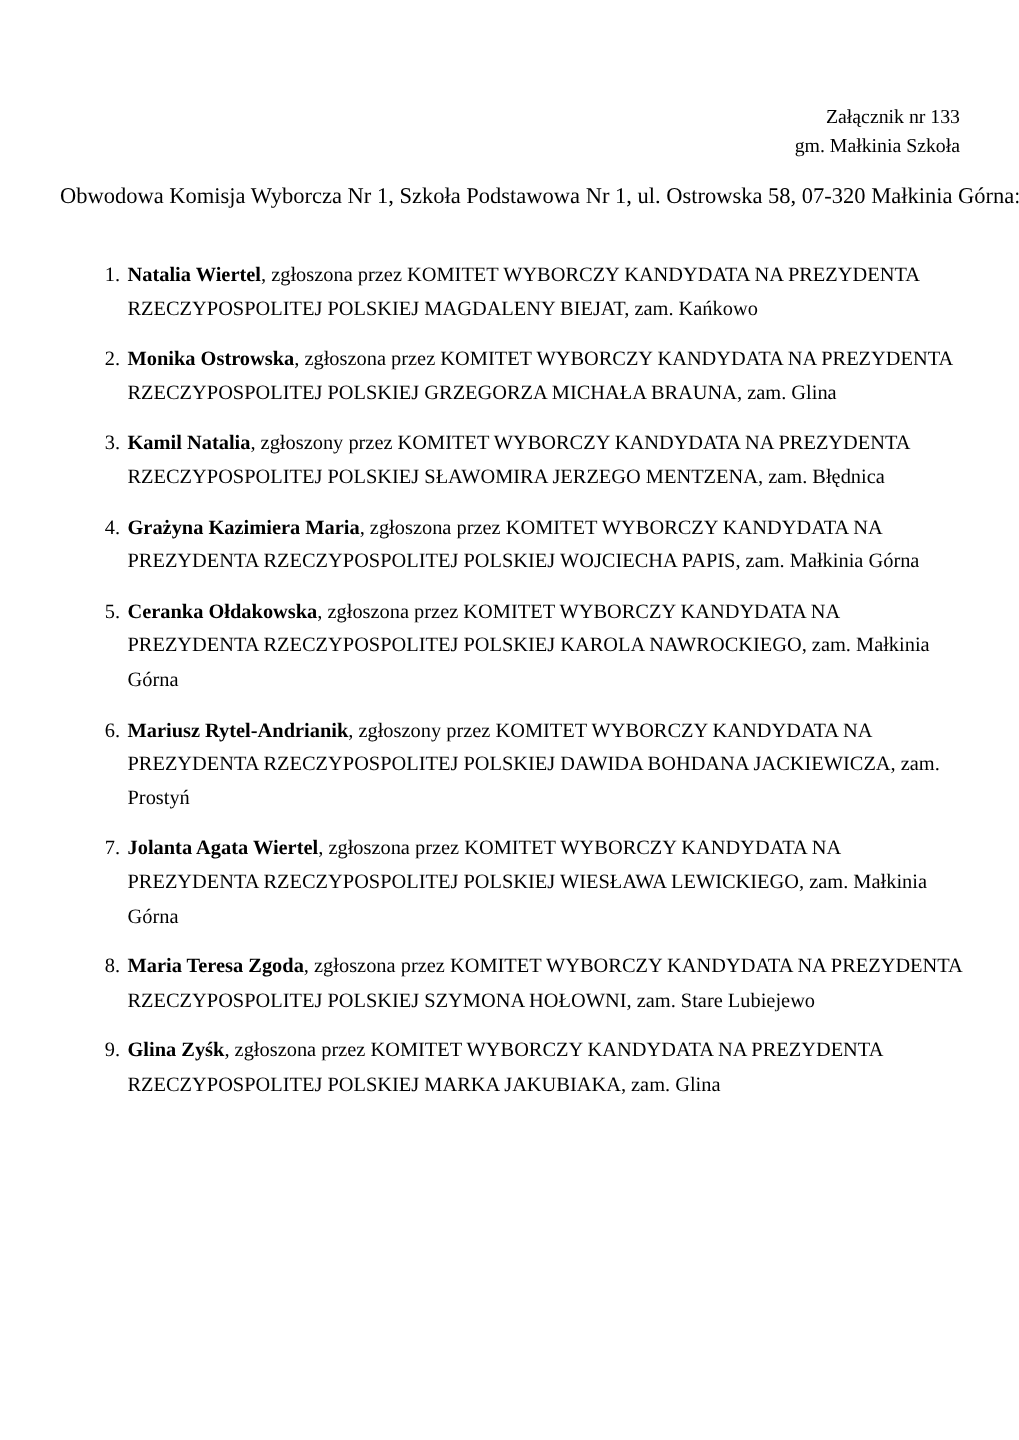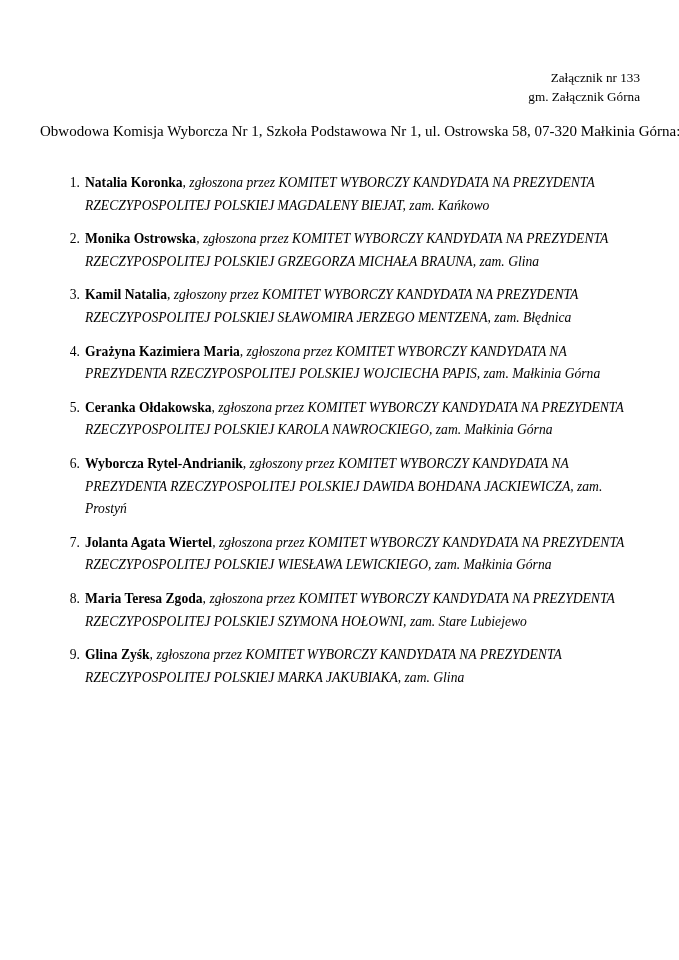--- a/index.html
+++ b/index.html
@@ -71,40 +71,39 @@
     top: 0;
     width: 20px;
     text-align: right;
     font-size: 13.6px;
   }
   .candidate-name {
     font-weight: bold;
   }
   .item-text {
     display: inline;
-    font-style: italic;
   }
 </style>
 </head>
 <body>
 
 <div class="page">
 
   <div class="doc-header">
     <div>Załącznik nr 133</div>
-    <div>gm. Załącznik Górna</div>
+    <div>gm. Małkinia Szkoła</div>
   </div>
 
   <div class="committee-line">Obwodowa Komisja Wyborcza Nr 1, Szkoła Podstawowa Nr 1, ul. Ostrowska 58, 07-320 Małkinia Górna:</div>
 
   <ol class="candidate-list">
-      <li class="candidate-item"><span class="item-number">1.</span><span class="candidate-name">Natalia Koronka</span><span class="item-text">, zgłoszona przez KOMITET WYBORCZY KANDYDATA NA PREZYDENTA RZECZYPOSPOLITEJ POLSKIEJ MAGDALENY BIEJAT, zam. Kańkowo</span></li>
+      <li class="candidate-item"><span class="item-number">1.</span><span class="candidate-name">Natalia Wiertel</span><span class="item-text">, zgłoszona przez KOMITET WYBORCZY KANDYDATA NA PREZYDENTA RZECZYPOSPOLITEJ POLSKIEJ MAGDALENY BIEJAT, zam. Kańkowo</span></li>
       <li class="candidate-item"><span class="item-number">2.</span><span class="candidate-name">Monika Ostrowska</span><span class="item-text">, zgłoszona przez KOMITET WYBORCZY KANDYDATA NA PREZYDENTA RZECZYPOSPOLITEJ POLSKIEJ GRZEGORZA MICHAŁA BRAUNA, zam. Glina</span></li>
       <li class="candidate-item"><span class="item-number">3.</span><span class="candidate-name">Kamil Natalia</span><span class="item-text">, zgłoszony przez KOMITET WYBORCZY KANDYDATA NA PREZYDENTA RZECZYPOSPOLITEJ POLSKIEJ SŁAWOMIRA JERZEGO MENTZENA, zam. Błędnica</span></li>
       <li class="candidate-item"><span class="item-number">4.</span><span class="candidate-name">Grażyna Kazimiera Maria</span><span class="item-text">, zgłoszona przez KOMITET WYBORCZY KANDYDATA NA PREZYDENTA RZECZYPOSPOLITEJ POLSKIEJ WOJCIECHA PAPIS, zam. Małkinia Górna</span></li>
       <li class="candidate-item"><span class="item-number">5.</span><span class="candidate-name">Ceranka Ołdakowska</span><span class="item-text">, zgłoszona przez KOMITET WYBORCZY KANDYDATA NA PREZYDENTA RZECZYPOSPOLITEJ POLSKIEJ KAROLA NAWROCKIEGO, zam. Małkinia Górna</span></li>
-      <li class="candidate-item"><span class="item-number">6.</span><span class="candidate-name">Wyborcza Rytel-Andrianik</span><span class="item-text">, zgłoszony przez KOMITET WYBORCZY KANDYDATA NA PREZYDENTA RZECZYPOSPOLITEJ POLSKIEJ DAWIDA BOHDANA JACKIEWICZA, zam. Prostyń</span></li>
+      <li class="candidate-item"><span class="item-number">6.</span><span class="candidate-name">Mariusz Rytel-Andrianik</span><span class="item-text">, zgłoszony przez KOMITET WYBORCZY KANDYDATA NA PREZYDENTA RZECZYPOSPOLITEJ POLSKIEJ DAWIDA BOHDANA JACKIEWICZA, zam. Prostyń</span></li>
       <li class="candidate-item"><span class="item-number">7.</span><span class="candidate-name">Jolanta Agata Wiertel</span><span class="item-text">, zgłoszona przez KOMITET WYBORCZY KANDYDATA NA PREZYDENTA RZECZYPOSPOLITEJ POLSKIEJ WIESŁAWA LEWICKIEGO, zam. Małkinia Górna</span></li>
       <li class="candidate-item"><span class="item-number">8.</span><span class="candidate-name">Maria Teresa Zgoda</span><span class="item-text">, zgłoszona przez KOMITET WYBORCZY KANDYDATA NA PREZYDENTA RZECZYPOSPOLITEJ POLSKIEJ SZYMONA HOŁOWNI, zam. Stare Lubiejewo</span></li>
       <li class="candidate-item"><span class="item-number">9.</span><span class="candidate-name">Glina Zyśk</span><span class="item-text">, zgłoszona przez KOMITET WYBORCZY KANDYDATA NA PREZYDENTA RZECZYPOSPOLITEJ POLSKIEJ MARKA JAKUBIAKA, zam. Glina</span></li>
     </ol>
 
 </div>
 
 </body></html>

